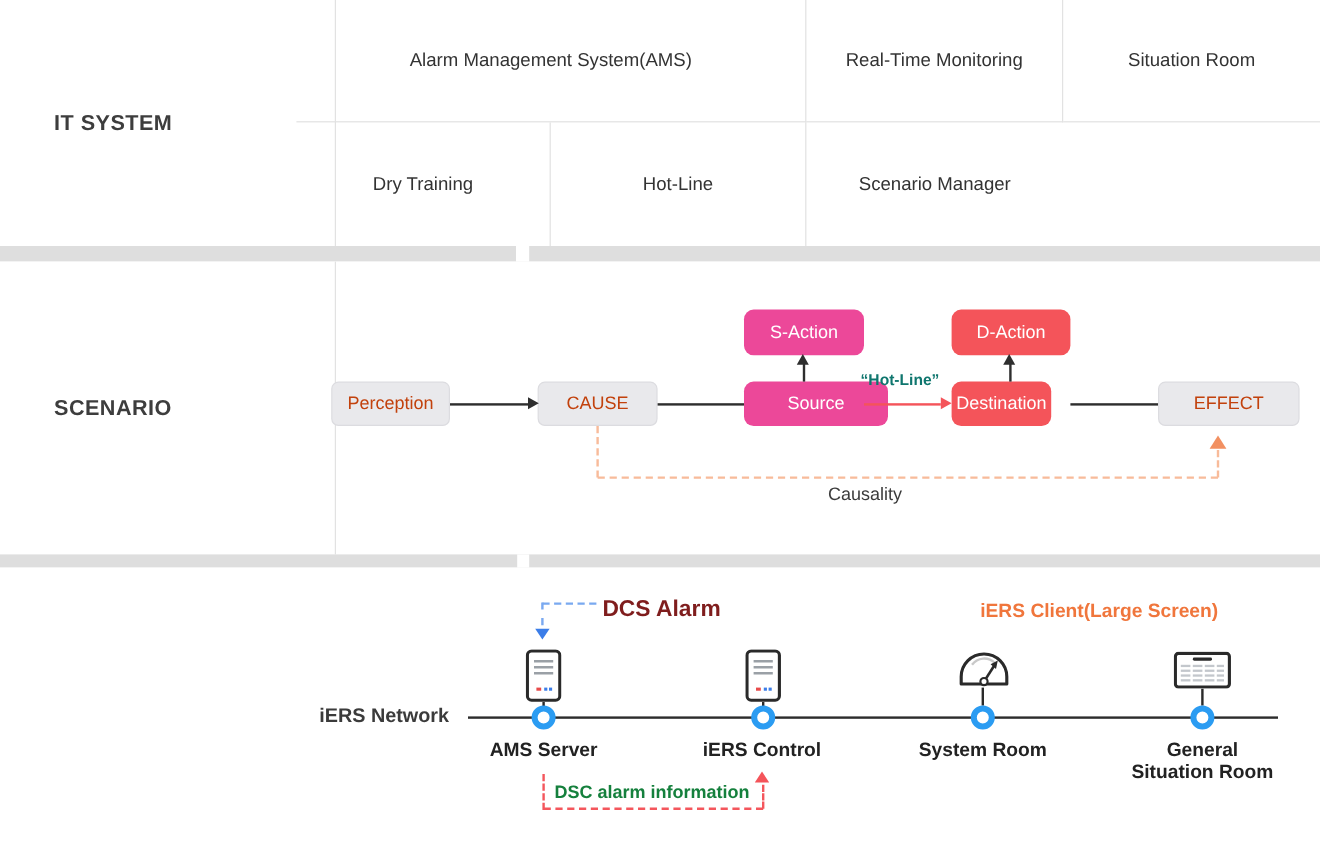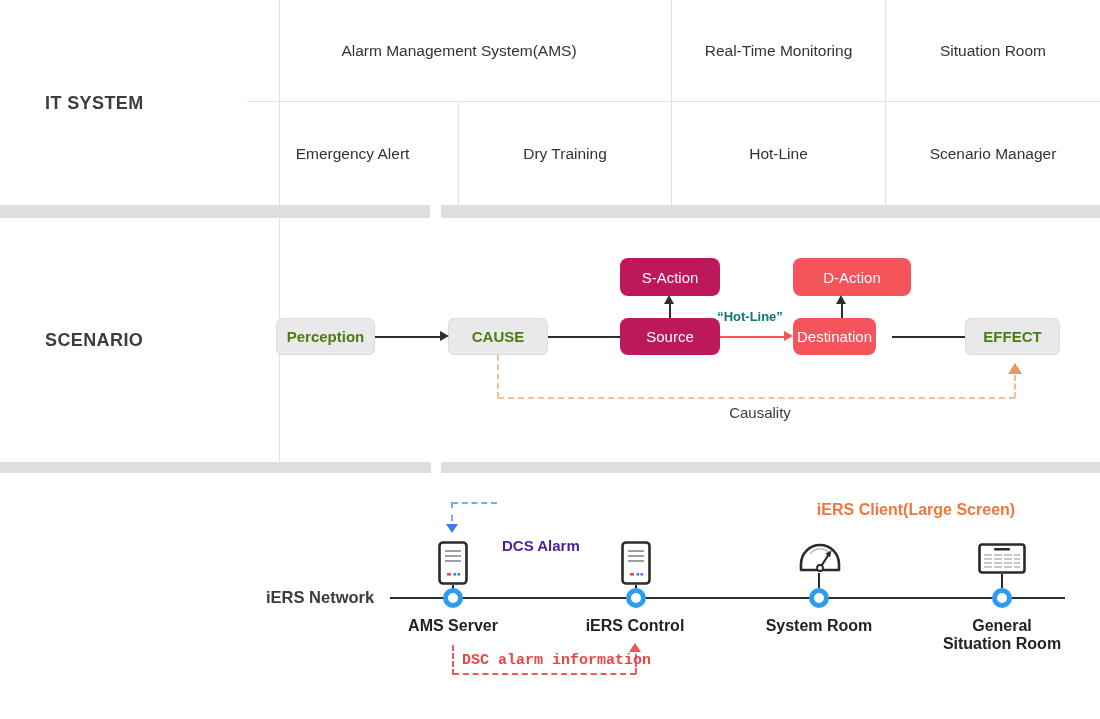--- a/index.html
+++ b/index.html
@@ -21,91 +21,90 @@
     display:grid; grid-template-columns:212px 213px 214px 214px; grid-template-rows:102px 103px; }
   .it-cell { display:flex; align-items:center; justify-content:center;
     font-size:15.5px; color:#333; font-weight:500; }
   .bR { border-right:1px solid #e2e2e2; }
   .bB { border-bottom:1px solid #e2e2e2; }
   .span2 { grid-column:1 / 3; }
 
   
   .flow-box { position:absolute; display:flex; align-items:center; justify-content:center;
     font-size:15px; border-radius:6px; white-space:nowrap; }
-  .box-gray { background:#e9e9ec; border:1px solid #dcdce0; color:#4d7c0f;font-weight:bold; }
-  .box-blue { background:#be185d; color:#fff; border-radius:8px; }
+  .box-gray { background:#e9e9ec; border:1px solid #dcdce0; color:#c2410c; }
+  .box-blue { background:#ec4899; color:#fff; border-radius:8px; }
   .box-red  { background:#f4545a; color:#fff; border-radius:8px; }
 
   .h-line { position:absolute; height:2px; background:#2e2e2e; }
   .v-line { position:absolute; width:2px; background:#2e2e2e; }
   .tri { position:absolute; width:0; height:0; }
   .tri-right { border-top:5.5px solid transparent; border-bottom:5.5px solid transparent;
     border-left:9px solid #2e2e2e; }
   .tri-right.red { border-left-color:#f4545a; }
   .tri-up { border-left:5.5px solid transparent; border-right:5.5px solid transparent;
     border-bottom:9px solid #2e2e2e; }
   .dash-h { position:absolute; height:0; }
   .dash-v { position:absolute; width:0; }
 
   .hotline-label { position:absolute; left:700px; top:91px; width:100px; text-align:center;
     font-size:13px; font-weight:600; color:#0f766e; }
-  .causality-label { position:absolute; left:690px; top:186px; width:140px; text-align:center;
+  .causality-label { position:absolute; left:690px; top:186px; width:140px; text-align:left;
     font-size:15px; color:#3c3c3c; font-weight:500; }
 
   
   .network-label { position:absolute; left:266px; top:115px; font-size:16.5px;
     font-weight:600; color:#3b3b3b; white-space:nowrap; }
   .node-dot { position:absolute; width:20px; height:20px; border-radius:50%;
     background:#fff; border:5px solid #2b9cf2; }
   .node-label { position:absolute; width:120px; text-align:center; font-size:16px;
     font-weight:600; color:#222; white-space:pre-line; line-height:1.1; top:144px; }
-  .infra-note-blue { position:absolute; left:502px; top:24px; font-size:15px;
-    font-weight:600; color:#4c1d95; white-space:nowrap;margin-top:40px; }
+  .infra-note-blue { position:absolute; left:502px; top:24px; font-size:19px;
+    font-weight:600; color:#7f1d1d; white-space:nowrap; }
   .infra-note-orange { position:absolute; left:816px; top:28px; width:200px; text-align:center;
     font-size:16px; font-weight:600; color:#f0763c; white-space:nowrap; }
   .infra-note-red { position:absolute; left:462px; top:179px; width:160px; text-align:center;
-    font-size:15px; font-weight:600; color:#ef4444; white-space:nowrap;font-family:Liberation Mono, monospace; }
+    font-size:15px; font-weight:600; color:#15803d; white-space:nowrap; }
   .icon-stem { position:absolute; width:2px; background:#2a2a2a; }
 </style>
 </head>
 <body>
 
 <div id="page">
 
   <div class="panel" style="top:0;height:205px">
     <div class="side-col">
       <span class="side-label">IT SYSTEM</span>
     </div>
     <div class="it-grid">
       <div class="it-cell span2 bR bB">Alarm Management System(AMS)</div>
       <div class="it-cell bR bB">Real-Time Monitoring</div>
       <div class="it-cell bB">Situation Room</div>
-      <div class="it-cell bR">Emergency Alert</div>
       <div class="it-cell bR">Dry Training</div>
       <div class="it-cell bR">Hot-Line</div>
       <div class="it-cell">Scenario Manager</div>
     </div>
   </div>
 
   <div class="divider" style="top:205px;height:13px">
     <div class="divider-notch" style="left:430px;width:11px"></div>
   </div>
 
   <div class="panel" style="top:218px;height:244px">
     <div class="side-col">
       <span class="side-label">SCENARIO</span>
     </div>
 
     <div class="flow-box box-gray" style="left:276px;top:100px;width:99px;height:37px">Perception</div>
     <div class="flow-box box-gray" style="left:448px;top:100px;width:100px;height:37px">CAUSE</div>
     <div class="flow-box box-blue" style="left:620px;top:40px;width:100px;height:38px">S-Action</div>
-    <div class="flow-box box-blue" style="left:620px;top:100px;width:100px;height:37px">Source</div>
-    <div class="flow-box box-red" style="left:793px;top:40px;width:118px;height:38px">D-Action</div>
+    <div class="flow-box box-blue" style="left:620px;top:100px;width:120px;height:37px">Source</div>
+    <div class="flow-box box-red" style="left:793px;top:40px;width:99px;height:38px">D-Action</div>
     <div class="flow-box box-red" style="left:793px;top:100px;width:83px;height:37px">Destination</div>
-    <div class="flow-box box-gray" style="left:965px;top:100px;width:95px;height:37px">EFFECT</div>
+    <div class="flow-box box-gray" style="left:965px;top:100px;width:118px;height:37px">EFFECT</div>
 
     <div class="h-line" style="left:375px;top:118px;width:65px"></div>
     <div class="tri tri-right" style="left:440px;top:113px"></div>
     <div class="h-line" style="left:548px;top:118px;width:72px"></div>
     <div class="h-line" style="left:892px;top:118px;width:73px"></div>
 
     <div class="v-line" style="left:669px;top:85px;height:15px"></div>
     <div class="tri tri-up" style="left:664px;top:77px"></div>
     <div class="v-line" style="left:841px;top:85px;height:15px"></div>
     <div class="tri tri-up" style="left:836px;top:77px"></div>

